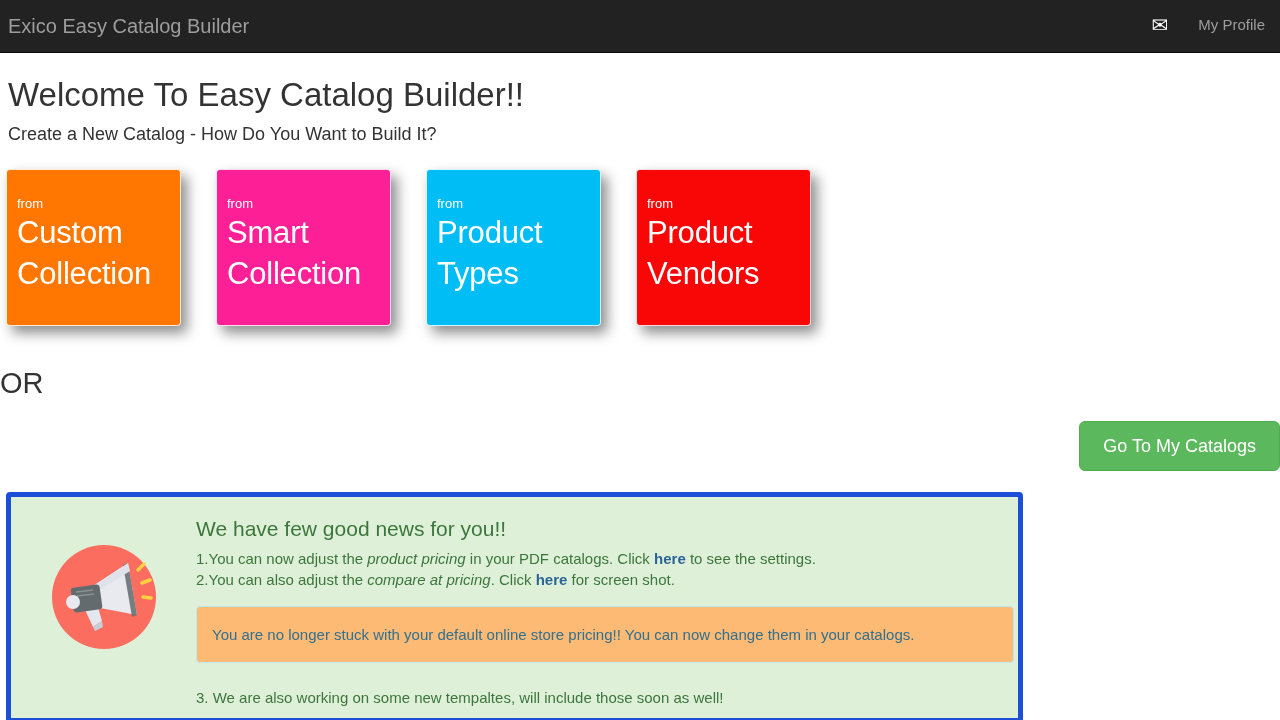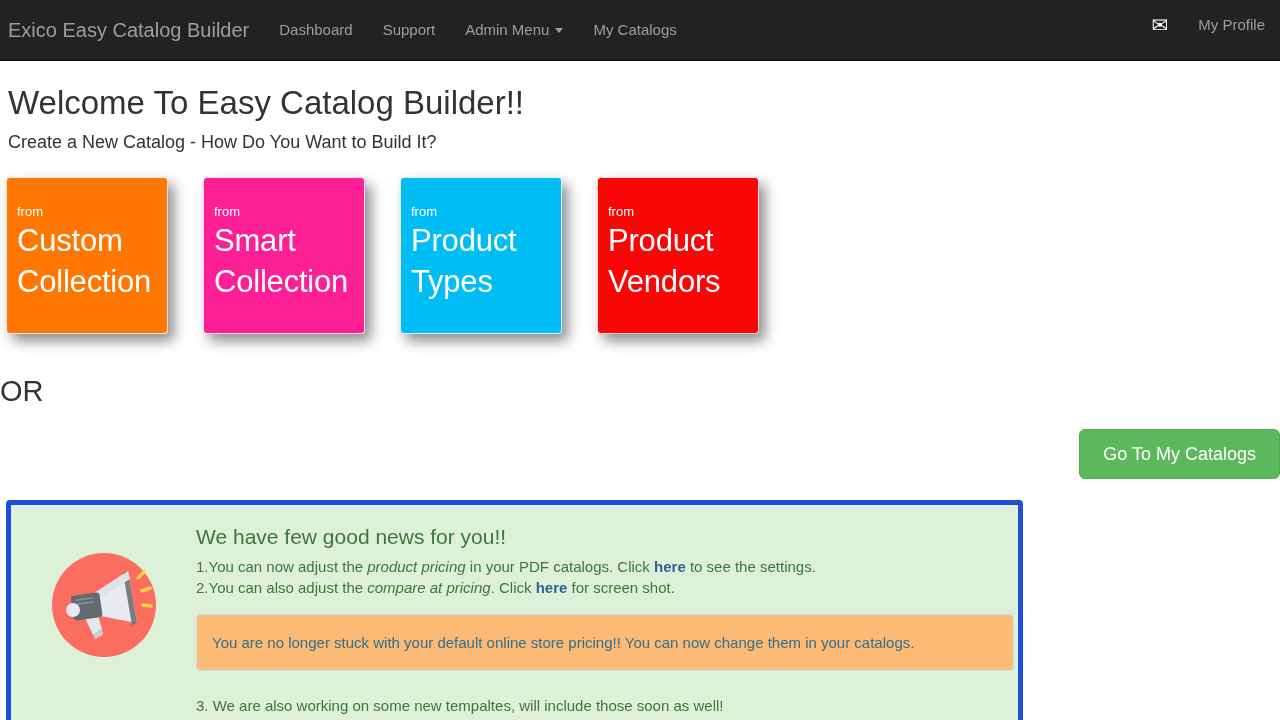--- a/index.html
+++ b/index.html
@@ -11,21 +11,21 @@
     height: 720px;
     overflow: hidden;
     background: #ffffff;
     font-family: "Liberation Sans", sans-serif;
     -webkit-font-smoothing: antialiased;
   }
 
   
   .navbar {
     position: relative;
-    height: 61px;
+    height: 53px;
     background: #222222;
     border-bottom: 1px solid #080808;
     display: flex;
     align-items: center;
     padding: 0 0 0 0;
     width: 1280px;
   }
   .brand {
     color: #9d9d9d;
     font-size: 20px;
@@ -99,21 +99,21 @@
   }
 
   
   .tiles {
     display: flex;
     padding: 23px 0 0 6px;
     gap: 35px;
   }
   .tile {
     position: relative;
-    width: 162px;
+    width: 175px;
     height: 157px;
     border-radius: 4px;
     border: 1px solid rgba(255,255,255,0.85);
     padding: 26px 0 0 10px;
     text-decoration: none;
     display: block;
     box-shadow: 6px 7px 13px rgba(0,0,0,0.45);
     overflow: hidden;
   }
   .tile-from {
@@ -222,43 +222,20 @@
     font-size: 15px;
     line-height: 21px;
     color: #3c763d;
   }
 </style>
 </head>
 <body>
 
 <div class="navbar">
   <a class="brand" href="#">Exico Easy Catalog Builder</a>
-  <ul class="nav-links">
-    <li>
-      <a class="nav-link" href="#">
-        <span>Dashboard</span>
-      </a>
-    </li>
-    <li>
-      <a class="nav-link" href="#">
-        <span>Support</span>
-      </a>
-    </li>
-    <li>
-      <a class="nav-link" href="#">
-        <span>Admin Menu</span>
-        <span class="caret"></span>
-      </a>
-    </li>
-    <li>
-      <a class="nav-link" href="#">
-        <span>My Catalogs</span>
-      </a>
-    </li>
-  </ul>
   <ul class="nav-right">
     <li>
       <a class="nav-link" href="#">
         <span class="mail-icon">✉</span>
       </a>
     </li>
     <li>
       <a class="nav-link" href="#">
         <span>My Profile</span>
       </a>

